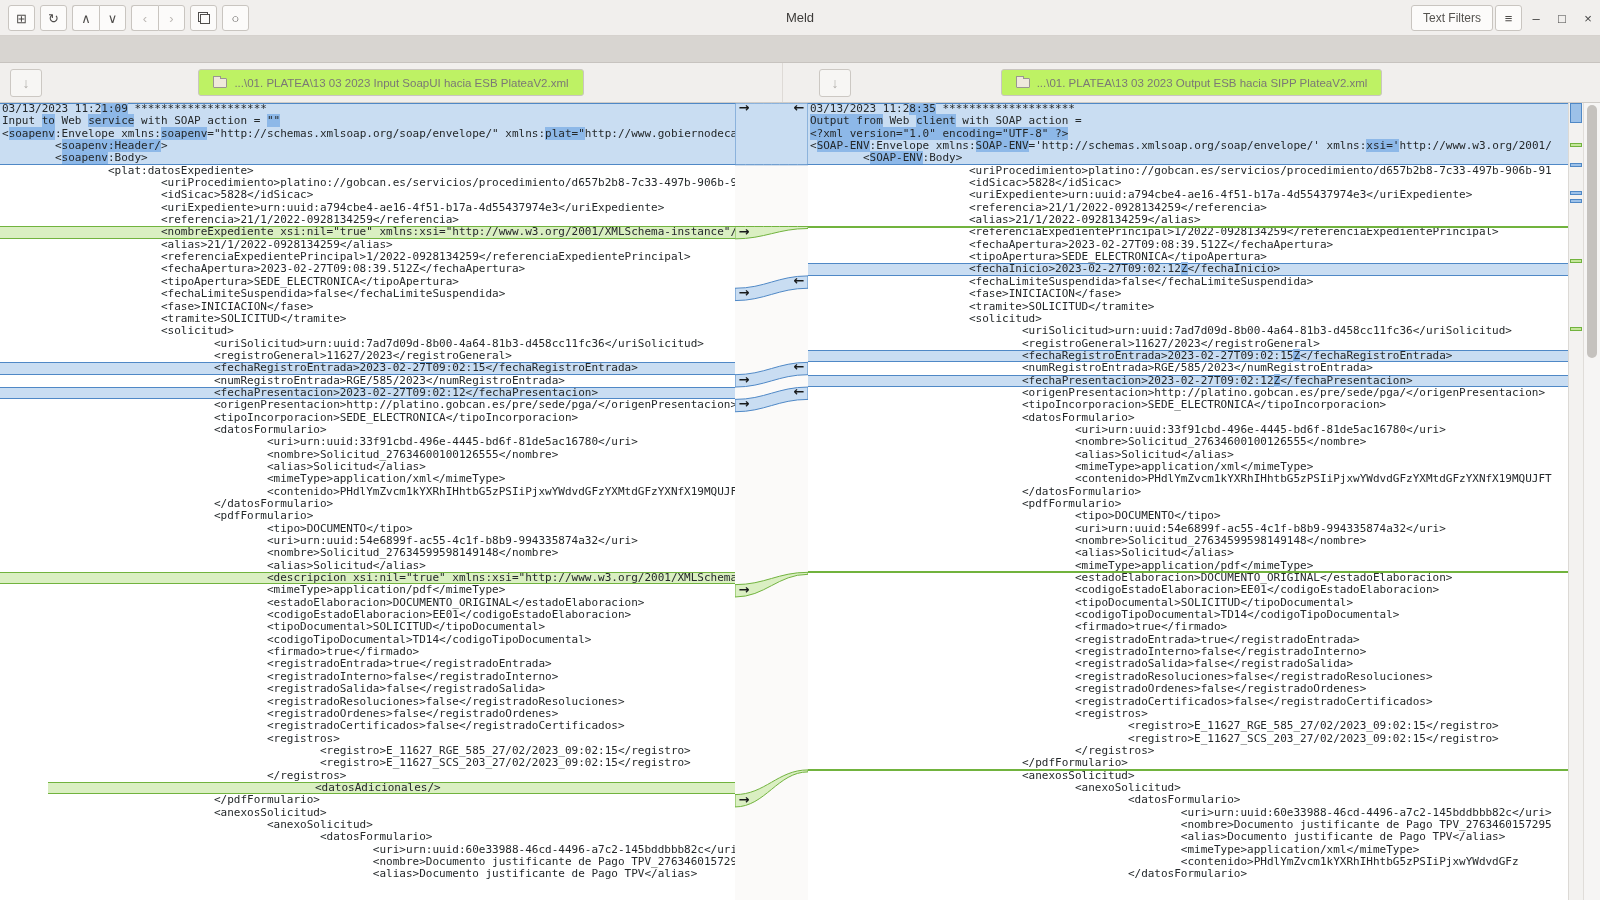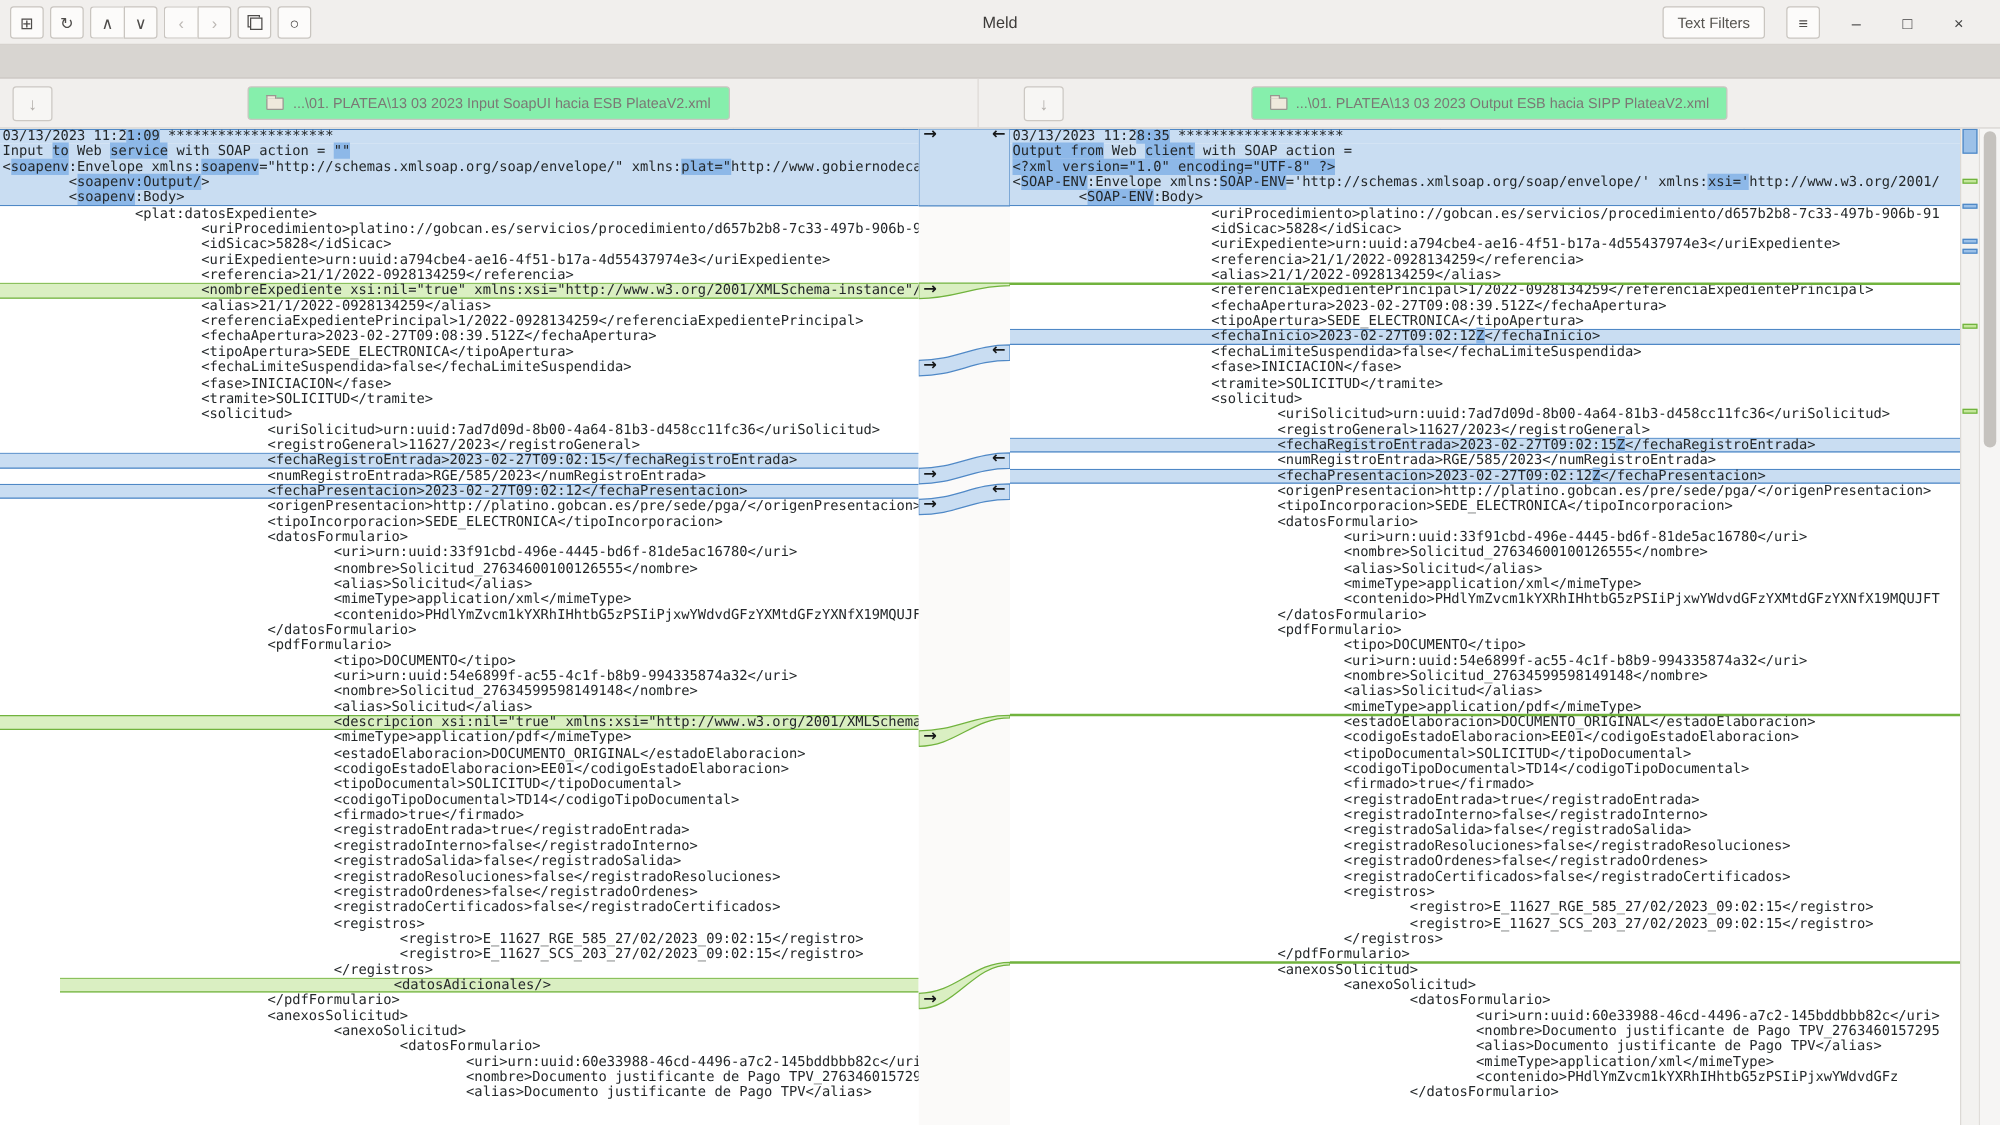--- a/index.html
+++ b/index.html
@@ -15,21 +15,21 @@
           font-size:13px; cursor:default; }
   .tbtn.disabled { color:#bcb8b4; }
   .pair { display:flex; }
   .pair .tbtn:first-child { border-radius:3px 0 0 3px; border-right:none; }
   .pair .tbtn:last-child { border-radius:0 3px 3px 0; }
   .icon-dblsq { position:relative; width:12px; height:12px; }
   .icon-dblsq::before { content:""; position:absolute; left:0; top:0; width:8px; height:8px; border:1px solid #4f4d4b; background:#fcfbfa; }
   .icon-dblsq::after  { content:""; position:absolute; right:0; bottom:0; width:8px; height:8px; border:1px solid #4f4d4b; background:#fcfbfa; }
   .win-title { position:absolute; left:50%; top:0; transform:translateX(-50%); line-height:36px;
                font-size:13px; color:#3d3b39; }
-  .tb-right { position:absolute; right:21px; top:5px; display:flex; align-items:flex-end; gap:17px; }
+  .tb-right { position:absolute; right:0; top:5px; display:flex; align-items:flex-end; gap:2px; }
   .btn-text { height:26px; padding:0 11px; background:#fcfbfa; border:1px solid #c9c5c0; border-radius:3px;
               font-size:12px; color:#55534f; display:flex; align-items:center; }
   .winctl { width:24px; height:26px; display:flex; align-items:center; justify-content:center;
             font-size:13px; color:#444; background:transparent; border:none; }
 
   
   .tabbar { position:relative; height:27px; background:#d8d5d1; display:flex; border-bottom:1px solid #c7c3bf; }
   .tab { position:relative; height:27px; display:flex; align-items:center; justify-content:flex-end;
          background:#e4e1de; border-right:1px solid #c7c3bf;margin-top:48px; }
   .tab-1 { width:766px; }
@@ -43,21 +43,21 @@
   
   .filebar { position:relative; height:40px; background:#f1efed; border-bottom:1px solid #cfccc8; display:flex; }
   .filesec { position:relative; height:100%; display:flex; align-items:center; justify-content:center; }
   .filesec.left  { width:783px; border-right:1px solid #dedad6; }
   .filesec.right { width:817px; }
   .savebtn { position:absolute; top:6px; width:32px; height:28px; background:#f7f6f4; border:1px solid #ccc8c3;
              border-radius:3px; display:flex; align-items:center; justify-content:center; color:#b3afab; font-size:14px; }
   .filesec.left  .savebtn { left:10px; }
   .filesec.right .savebtn { left:36px; }
   .pathbtn { height:27px; display:flex; align-items:center; gap:7px; padding:0 14px;
-             background:#86efac; border:1px solid #c9c5c0; border-radius:3px; font-size:11.5px; color:#7b7875;
+             background:#bef264; border:1px solid #c9c5c0; border-radius:3px; font-size:11.5px; color:#7b7875;
              max-width:560px; white-space:nowrap; }
   .folder-icon { position:relative; width:14px; height:10px; border:1px solid #9a9691; border-radius:1px; background:#efe9dc; flex:0 0 auto; }
   .folder-icon::before { content:""; position:absolute; left:-1px; top:-3px; width:6px; height:2px;
                          border:1px solid #9a9691; border-bottom:none; background:#efe9dc; }
 
   
   .content { position:relative; height:797px; background:#fff; overflow:hidden; }
   .code { position:absolute; top:0; height:797px; background:#ffffff; overflow:hidden;
           font-family:"DejaVu Sans Mono", monospace; font-size:11px; color:#24282a; }
   #pane-left  { left:0;   width:735px; }
@@ -168,21 +168,21 @@
         <span>...\01. PLATEA\13 03 2023 Output ESB hacia SIPP PlateaV2.xml</span>
       </div>
     </div>
   </div>
 
   <div class="content">
     <div id="pane-left" class="code">
         <div class="line chg" style="box-shadow: rgb(79, 136, 198) 0px 1px 0px inset;"><span>03/13/2023 11:2</span><span class="inl">1:09</span><span> ********************</span></div>
         <div class="line chg"><span>Input </span><span class="inl">to</span><span> Web </span><span class="inl">service</span><span> with SOAP action = </span><span class="inl">""</span></div>
         <div class="line chg"><span>&lt;</span><span class="inl">soapenv</span><span>:Envelope xmlns:</span><span class="inl">soapenv</span><span>="http://schemas.xmlsoap.org/soap/envelope/" xmlns:</span><span class="inl">plat="</span><span>http://www.gobiernodecan</span></div>
-        <div class="line chg"><span>        &lt;</span><span class="inl">soapenv:Output/</span><span>&gt;</span></div>
+        <div class="line chg"><span>        &lt;</span><span class="inl">soapenv:Header/</span><span>&gt;</span></div>
         <div class="line chg" style="box-shadow: rgb(79, 136, 198) 0px -1px 0px inset;"><span>        &lt;</span><span class="inl">soapenv</span><span>:Body&gt;</span></div>
         <div class="line"><span>                &lt;plat:datosExpediente&gt;</span></div>
         <div class="line"><span>                        &lt;uriProcedimiento&gt;platino://gobcan.es/servicios/procedimiento/d657b2b8-7c33-497b-906b-91</span></div>
         <div class="line"><span>                        &lt;idSicac&gt;5828&lt;/idSicac&gt;</span></div>
         <div class="line"><span>                        &lt;uriExpediente&gt;urn:uuid:a794cbe4-ae16-4f51-b17a-4d55437974e3&lt;/uriExpediente&gt;</span></div>
         <div class="line"><span>                        &lt;referencia&gt;21/1/2022-0928134259&lt;/referencia&gt;</span></div>
         <div class="line ins" style="box-shadow: rgb(113, 179, 62) 0px 1px 0px inset, rgb(113, 179, 62) 0px -1px 0px inset;"><span>                        &lt;nombreExpediente xsi:nil="true" xmlns:xsi="http://www.w3.org/2001/XMLSchema-instance"/&gt;</span></div>
         <div class="line"><span>                        &lt;alias&gt;21/1/2022-0928134259&lt;/alias&gt;</span></div>
         <div class="line"><span>                        &lt;referenciaExpedientePrincipal&gt;1/2022-0928134259&lt;/referenciaExpedientePrincipal&gt;</span></div>
         <div class="line"><span>                        &lt;fechaApertura&gt;2023-02-27T09:08:39.512Z&lt;/fechaApertura&gt;</span></div>

